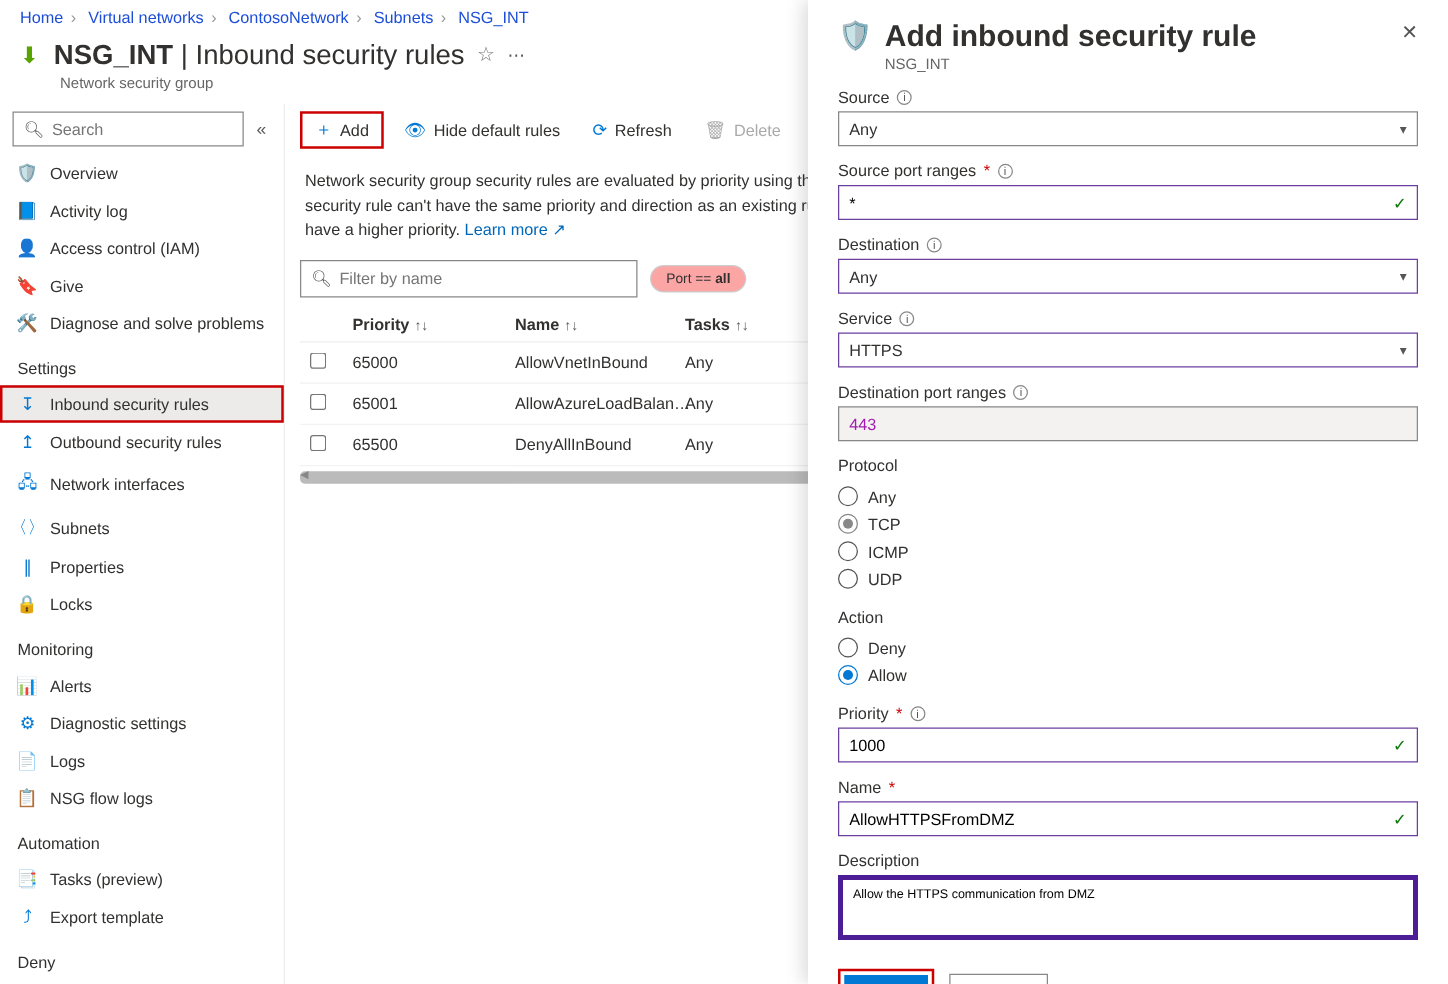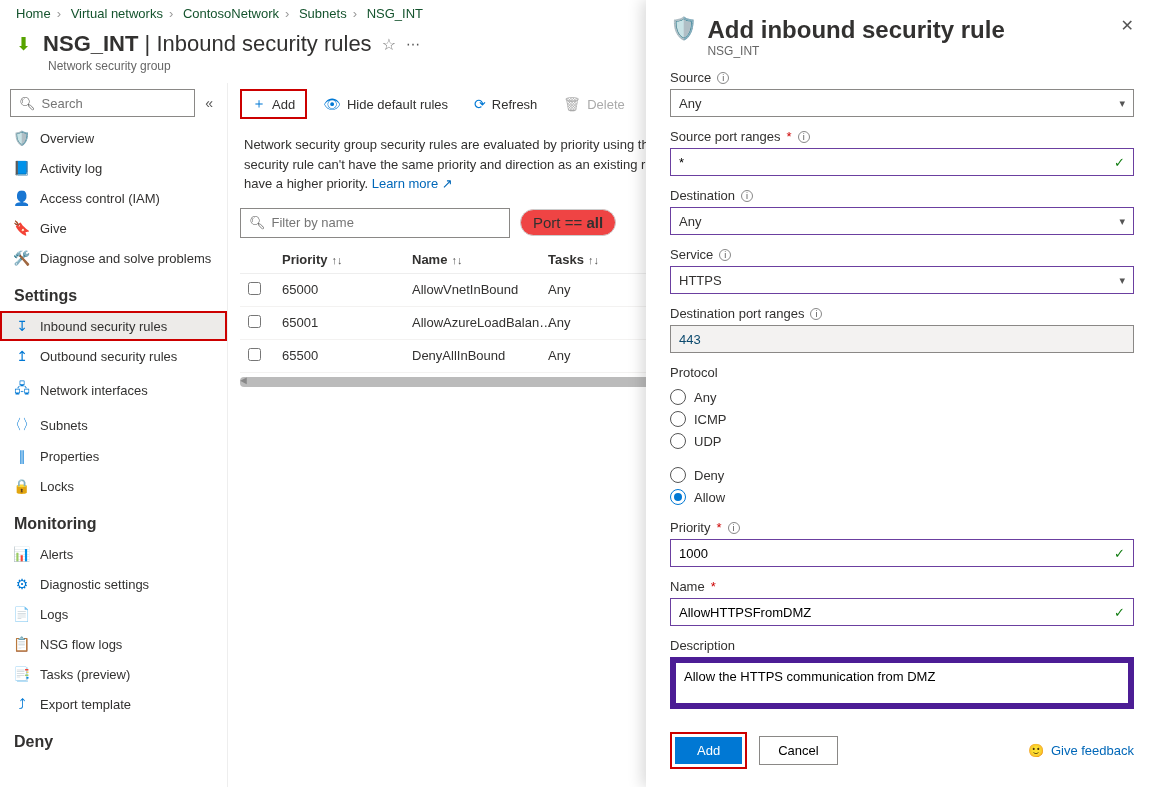--- a/index.html
+++ b/index.html
@@ -1,17 +1,17 @@
 <!DOCTYPE html>
 <html><head>
 <meta charset="utf-8">
 <style>
 * { box-sizing: border-box; margin: 0; padding: 0; font-family: 'Segoe UI', Arial, sans-serif; }
 body { width: 1158px; height: 787px; overflow: hidden; font-size: 13px; color: #323130; background: #fff; position: relative; }
-a { color: #14532d; text-decoration: none; }
+a { color: #1d4ed8; text-decoration: none; }
 
 .breadcrumb { padding: 6px 16px; font-size: 13px; }
 .breadcrumb span.sep { color: #999; margin: 0 6px; }
 
 .header-row { display: flex; align-items: center; padding: 4px 16px 2px 16px; }
 .header-icon { color: #57a300; margin-right: 12px; font-size: 18px; }
 .page-title { font-size: 22px; font-weight: 600; }
 .page-subtitle-inline { font-weight: 400; font-size: 22px; }
 .star { margin-left: 10px; color: #777; font-size: 16px; }
 .dots { margin-left: 10px; color: #555; font-size: 14px; letter-spacing:1px; }
@@ -21,36 +21,36 @@
 .sidebar { width: 228px; border-right: 1px solid #eee; overflow-y: auto; padding-bottom: 10px; position:relative; }
 .sidebar::-webkit-scrollbar{width:8px}
 .sidebar::-webkit-scrollbar-thumb{background:#ccc;border-radius:4px}
 .search-row { display: flex; align-items: center; padding: 6px 10px; gap:6px; }
 .search-box { flex: 1; border: 1px solid #8a8886; height: 28px; display:flex; align-items:center; padding:0 8px; }
 .search-box input { border:none; outline:none; width:100%; font-size:13px; }
 .search-box .mag { color:#555; margin-right:6px; }
 .collapse-btn { color:#555; font-size:14px; padding:4px; }
 .nav-item { display:flex; align-items:center; padding:7px 14px; cursor:pointer; font-size:13px; gap:10px; }
 .nav-item.selected { background:#edebe9; border:2px solid #c00; padding:5px 12px; }
-.section-title { padding: 14px 14px 6px; font-weight:700; font-size:16px; }
+.section-title { padding: 14px 14px 6px; font-weight:400; font-size:13px; }
 .nav-icon { width:16px; display:inline-flex; justify-content:center; color:#0078d4; font-size:14px; }
 
 .main { flex:1; padding: 0 0 0 12px; position:relative; }
 .toolbar { display:flex; align-items:center; gap:6px; padding:6px 0; }
 .tb-btn { display:flex; align-items:center; gap:6px; padding:4px 10px; cursor:pointer; font-size:13px; }
 .add-btn { border:2px solid #c00; }
 .tb-btn .ic { color:#0078d4; font-size:14px; }
 .tb-btn.disabled { color:#aaa; }
 .tb-btn.disabled .ic{color:#aaa;}
 .desc-text { padding:10px 10px 10px 4px; font-size:13px; line-height:1.5; }
 .desc-text a{ color:#0067b8; }
 .filter-row { display:flex; gap:10px; align-items:center; padding:4px 0; }
 .filter-input { border:1px solid #8a8886; height:30px; width:270px; display:flex; align-items:center; padding:0 8px; }
 .filter-input input{border:none;outline:none;width:100%;font-size:13px;}
-.pill { border:1px solid #ccc; border-radius:16px; padding:4px 12px; font-size:15px; background:#ef4444; }
+.pill { border:1px solid #ccc; border-radius:16px; padding:4px 12px; font-size:11px; background:#fca5a5; }
 .pill strong{font-weight:700;}
 .table-head { display:flex; padding:10px 4px 6px; font-weight:600; border-bottom:1px solid #eee; }
 .col-chk{width:38px;}
 .col-pri{width:130px;}
 .col-name{width:136px;}
 .col-port{width:90px;}
 .row { display:flex; padding:8px 4px; border-bottom:1px solid #f3f2f1; font-size:13px; align-items:center; }
 .row input[type=checkbox]{margin-left:4px;}
 .sort-ic{color:#555;margin-left:4px;font-size:11px;}
 .hscroll{height:10px;background:#bbb;border-radius:4px;margin-top:4px;position:relative;}
@@ -65,29 +65,29 @@
 .close-x { margin-left:auto; font-size:16px; color:#555; cursor:pointer; }
 .field { margin-top:12px; }
 .field label { font-size:13px; display:flex; align-items:center; gap:6px; }
 .req { color:#c00; }
 .info-ic { border:1px solid #888; border-radius:50%; width:12px; height:12px; display:inline-flex; align-items:center; justify-content:center; font-size:9px; color:#555; }
 .select, .input { width:100%; height:28px; border:1px solid #8a8886; margin-top:4px; padding:0 8px; display:flex; align-items:center; justify-content:space-between; font-size:13px; }
 .select.purple, .input.purple { border:1px solid #6b3fa0; }
 .select .chev{color:#555;font-size:11px;}
 .input input{border:none;outline:none;width:100%;font-size:13px;}
 .input.valid::after{content:'✓';color:#107c10;margin-left:6px;}
-.input.disabled{background:#f3f2f1;color:#0c4a6e;}
+.input.disabled{background:#f3f2f1;color:#a21caf;}
 .radio-group { margin-top:6px; }
 .radio-row { display:flex; align-items:center; gap:8px; padding:3px 0; font-size:13px; }
 .radio-outer { width:16px; height:16px; border:1px solid #555; border-radius:50%; display:inline-flex; align-items:center; justify-content:center; }
 .radio-outer.checked{border-color:#0078d4;}
 .radio-outer.checked::after{content:'';width:8px;height:8px;border-radius:50%;background:#0078d4;}
 .radio-outer.grey.checked{border-color:#888;}
 .radio-outer.grey.checked::after{background:#888;}
-.textarea { width:100%; height:52px; border:6px solid #4c1d95; margin-top:4px; padding:6px 8px; font-size:13px; resize:none; }
+.textarea { width:100%; height:52px; border:4px solid #4c1d95; margin-top:4px; padding:6px 8px; font-size:10px; resize:none; }
 .panel-footer { display:flex; align-items:center; gap:12px; padding-top:20px; }
 .footer-wrap { border:2px solid #c00; padding:3px; }
 .btn-primary { background:#0078d4; color:#fff; border:none; padding:6px 22px; font-size:13px; cursor:pointer; }
 .btn-secondary { background:#fff; border:1px solid #8a8886; padding:6px 18px; font-size:13px; cursor:pointer; }
 .give-fb { margin-left:auto; color:#0067b8; display:flex; align-items:center; gap:6px; font-size:13px; }
 </style>
 </head>
 <body>
 
 <div class="breadcrumb">
@@ -179,20 +179,21 @@
         </div>
         <div class="nav-item">
           <span class="nav-icon">📄</span>
           <span>Logs</span>
         </div>
         <div class="nav-item">
           <span class="nav-icon">📋</span>
           <span>NSG flow logs</span>
         </div>
       </div>
+    <div class="section-title">Automation</div>
     <div id="nav-automation">
         <div class="nav-item">
           <span class="nav-icon">📑</span>
           <span>Tasks (preview)</span>
         </div>
         <div class="nav-item">
           <span class="nav-icon">⤴</span>
           <span>Export template</span>
         </div>
       </div>
@@ -330,31 +331,36 @@
   </div>
 
   <div class="field">
     <label>Protocol</label>
     <div class="radio-group" id="proto-radios">
         <div class="radio-row">
           <span class="radio-outer grey"></span>
           <span>Any</span>
         </div>
         <div class="radio-row">
+          <span class="radio-outer grey checked"></span>
+          <span>TCP</span>
+        </div>
+        <div class="radio-row">
           <span class="radio-outer grey"></span>
           <span>ICMP</span>
         </div>
         <div class="radio-row">
           <span class="radio-outer grey"></span>
           <span>UDP</span>
         </div>
       </div>
   </div>
 
   <div class="field">
+    <label>Action</label>
     <div class="radio-group" id="action-radios">
         <div class="radio-row">
           <span class="radio-outer"></span>
           <span>Deny</span>
         </div>
         <div class="radio-row">
           <span class="radio-outer checked"></span>
           <span>Allow</span>
         </div>
       </div>

